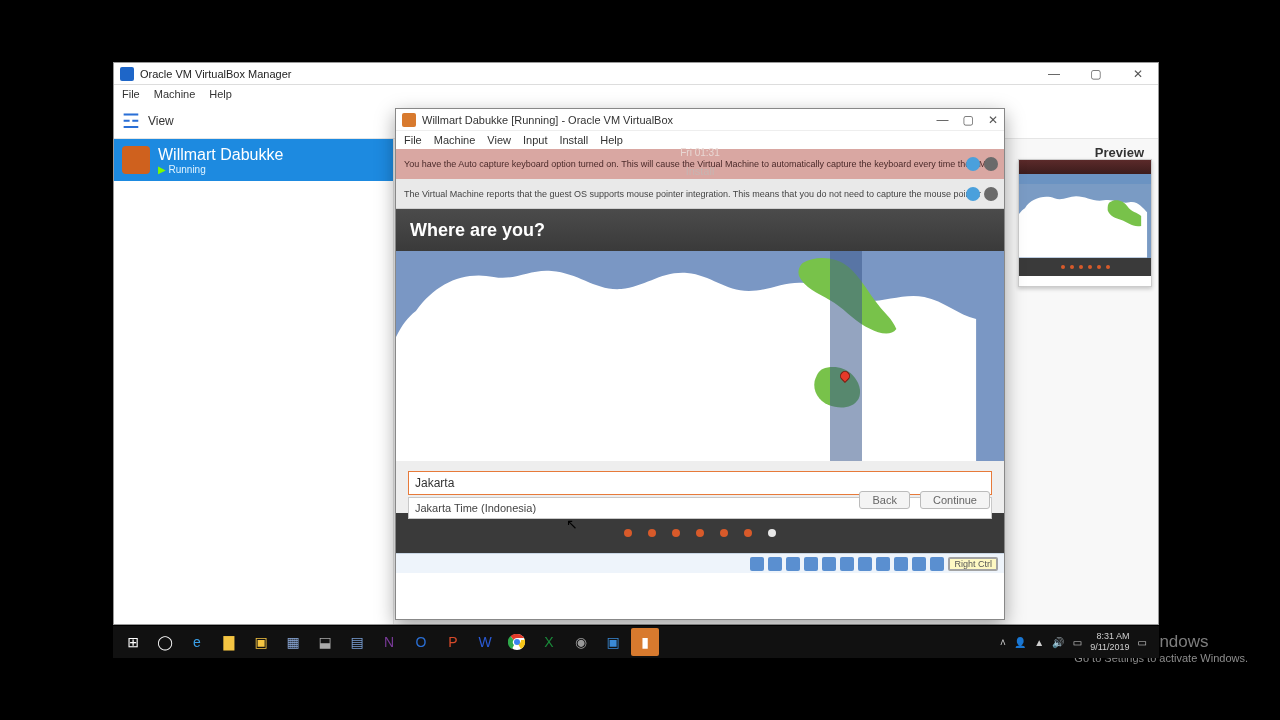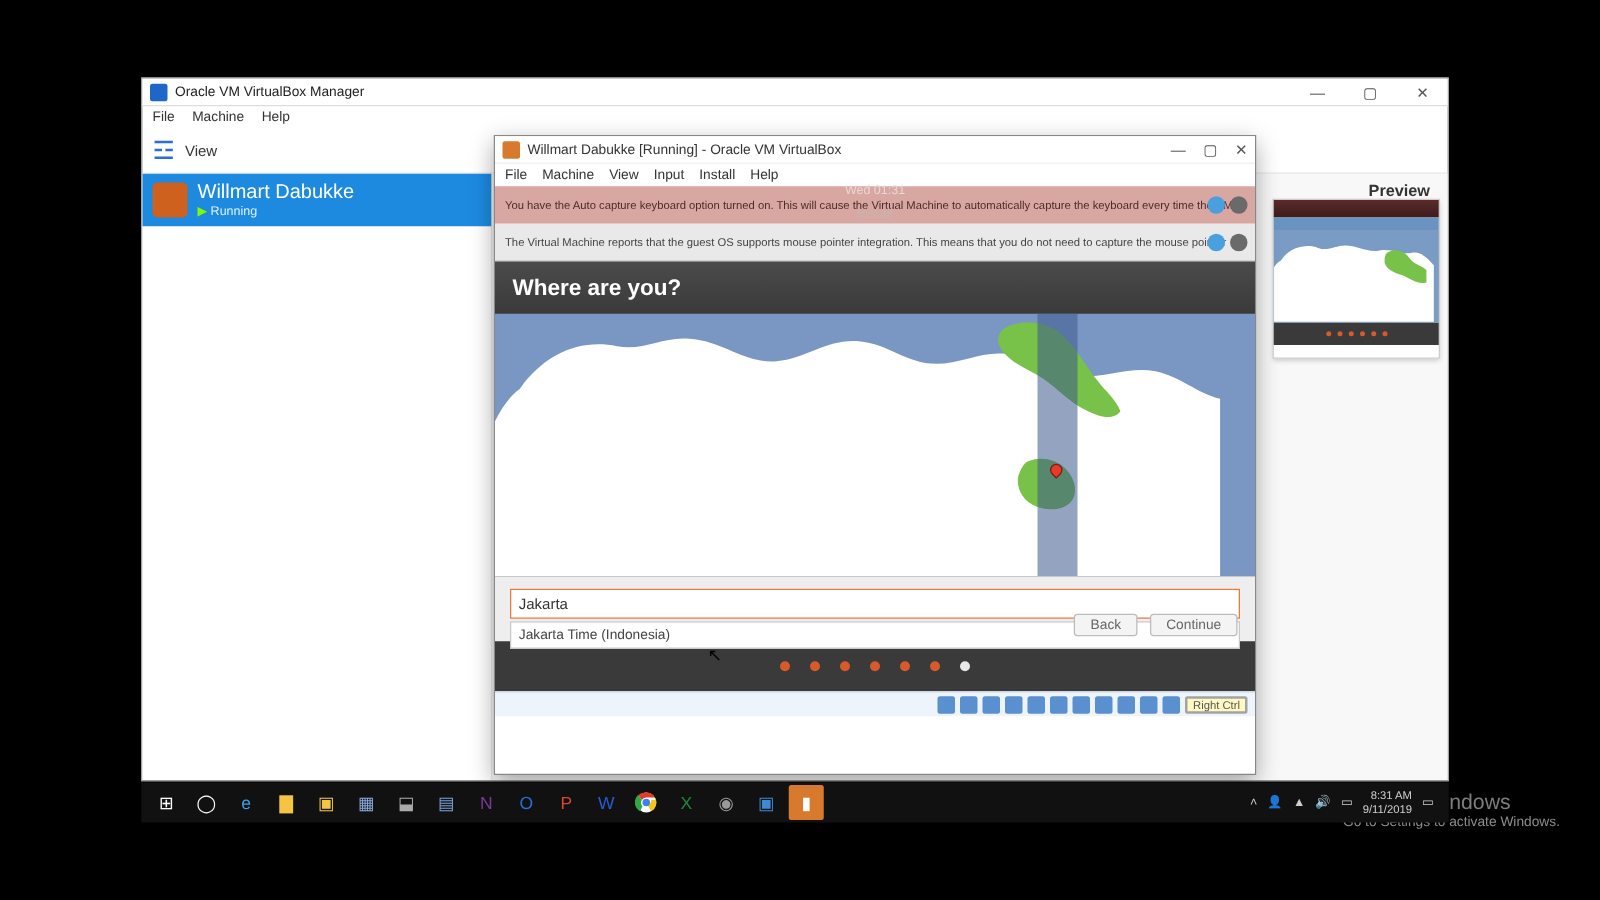--- a/index.html
+++ b/index.html
@@ -138,21 +138,21 @@
   <div class="vm-menu">
     <span>File</span>
     <span>Machine</span>
     <span>View</span>
     <span>Input</span>
     <span>Install</span>
     <span>Help</span>
   </div>
   <div class="notice a">
     <span>You have the Auto capture keyboard option turned on. This will cause the Virtual Machine to automatically capture the keyboard every time the VM</span>
-    <span style="position:absolute;left:50%;top:-2px;transform:translateX(-50%);color:#e8d7d3;font-size:10px">Wed 01:31</span>
+    <span style="position:absolute;left:50%;top:-2px;transform:translateX(-50%);color:#e8d7d3;font-size:10px">Fri 01:31</span>
     <span class="btns">
         <i></i>
         <i style="background:#6a6a6a"></i>
       </span>
   </div>
   <div class="notice b">
     <span>The Virtual Machine reports that the guest OS supports mouse pointer integration. This means that you do not need to capture the mouse pointer</span>
     <span style="position:absolute;left:50%;top:-14px;transform:translateX(-50%);color:#c7b4b1;font-size:11px">Install</span>
     <span class="btns">
         <i></i>

